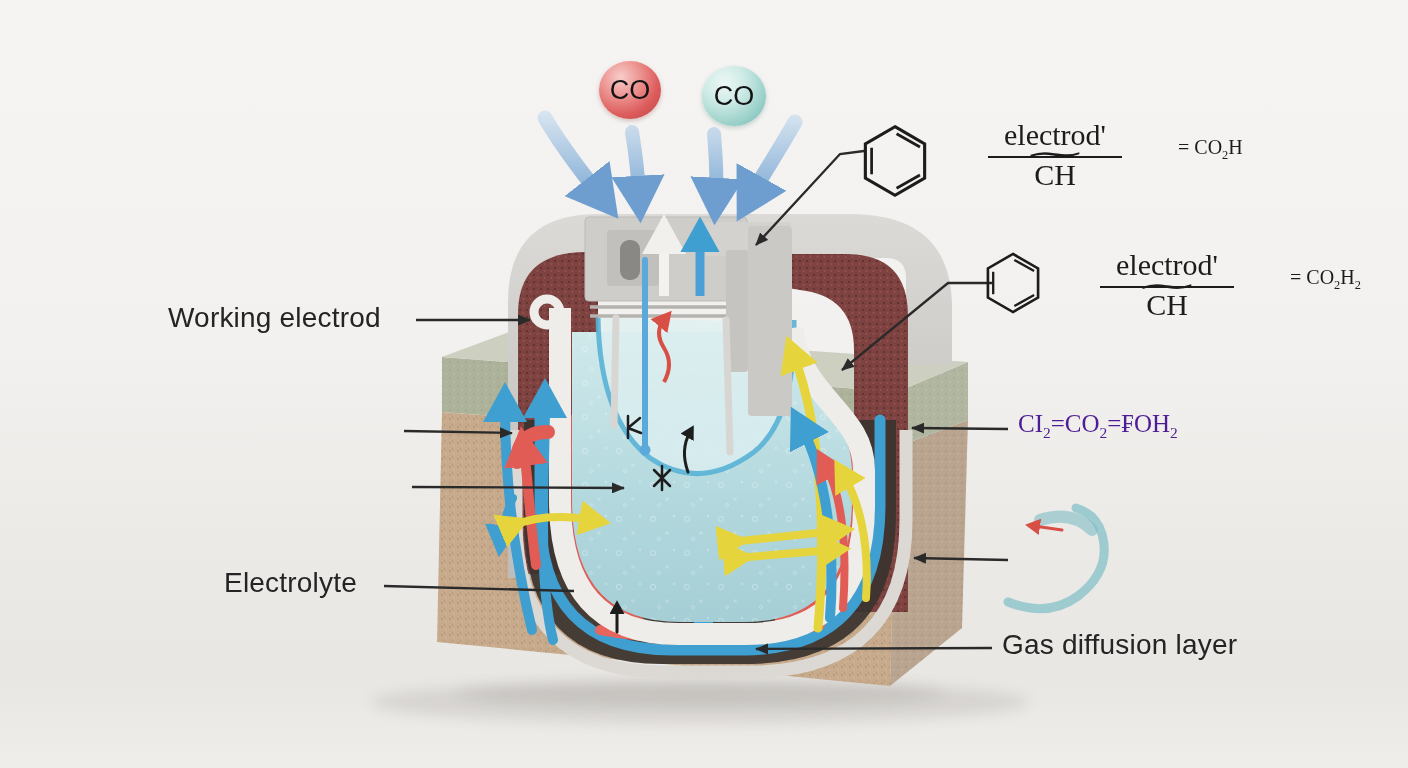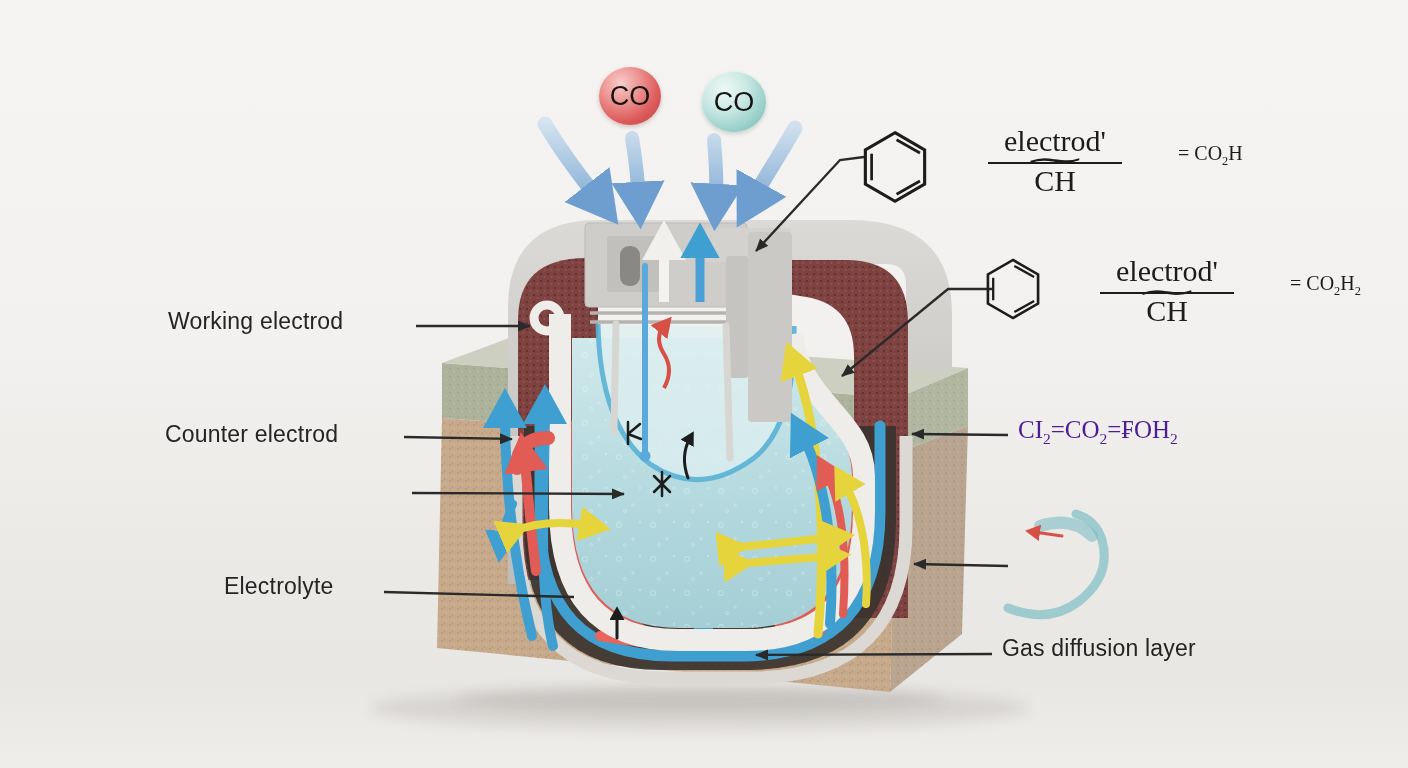--- a/index.html
+++ b/index.html
@@ -1,25 +1,25 @@
 <!DOCTYPE html>
 <html><head>
 <meta charset="utf-8">
 <style>
   html,body{margin:0;padding:0;}
   body{
     width:1408px;height:768px;overflow:hidden;position:relative;
     background:linear-gradient(180deg,#f5f4f2 0%,#f2f1ef 45%,#eceae7 70%,#e9e7e4 88%,#efedea 100%);
     font-family:"Liberation Sans","DejaVu Sans",sans-serif;
   }
-  #stage{position:absolute;inset:0;width:1408px;height:680px;margin-top:6px;}
+  #stage{position:absolute;inset:0;width:1408px;height:680px;}
   svg.scene{position:absolute;left:0;top:0;}
   .lbl{
     position:absolute;font-family:"Liberation Sans","DejaVu Sans",sans-serif;
-    font-size:23px;color:#242424;white-space:nowrap;letter-spacing:.2px;
+    font-size:28px;color:#242424;white-space:nowrap;letter-spacing:.2px;
   }
   .sphere{
     position:absolute;border-radius:50%;display:flex;align-items:center;justify-content:center;
     font-size:27px;color:#141414;font-family:"Liberation Sans","DejaVu Sans",sans-serif;
   }
   .sphere.red{
     left:599px;top:61px;width:62px;height:58px;
     background:radial-gradient(circle at 35% 28%,#f7cdca 0%,#ee9a97 30%,#dd5c5c 65%,#bb4246 100%);
     box-shadow:0 2px 4px rgba(120,40,40,.25);
   }
@@ -242,21 +242,20 @@
 </svg>
 
 <div class="sphere red">
   <span>CO</span>
 </div>
 <div class="sphere teal">
   <span>CO</span>
 </div>
 
 <div class="lbl" style="left:168px;top:302px">Working electrod</div>
-<div class="lbl" style="left:165px;top:415px">Counter electrod</div>
 <div class="lbl" style="left:224px;top:567px">Electrolyte</div>
 <div class="lbl" style="left:1002px;top:629px">Gas diffusion layer</div>
 
 <div class="formula" style="left:856px;top:106px">
   <svg class="benz" width="78" height="78" viewBox="0 0 100 100" style="margin-top:16px">
     <polygon points="50,6 88,28 88,72 50,94 12,72 12,28" fill="none" stroke="#1c1c1c" stroke-width="4"></polygon>
     <line x1="20" y1="33" x2="20" y2="67" stroke="#1c1c1c" stroke-width="3.5"></line>
     <line x1="52" y1="15" x2="82" y2="32" stroke="#1c1c1c" stroke-width="3.5"></line>
     <line x1="82" y1="68" x2="52" y2="85" stroke="#1c1c1c" stroke-width="3.5"></line>
   </svg>

